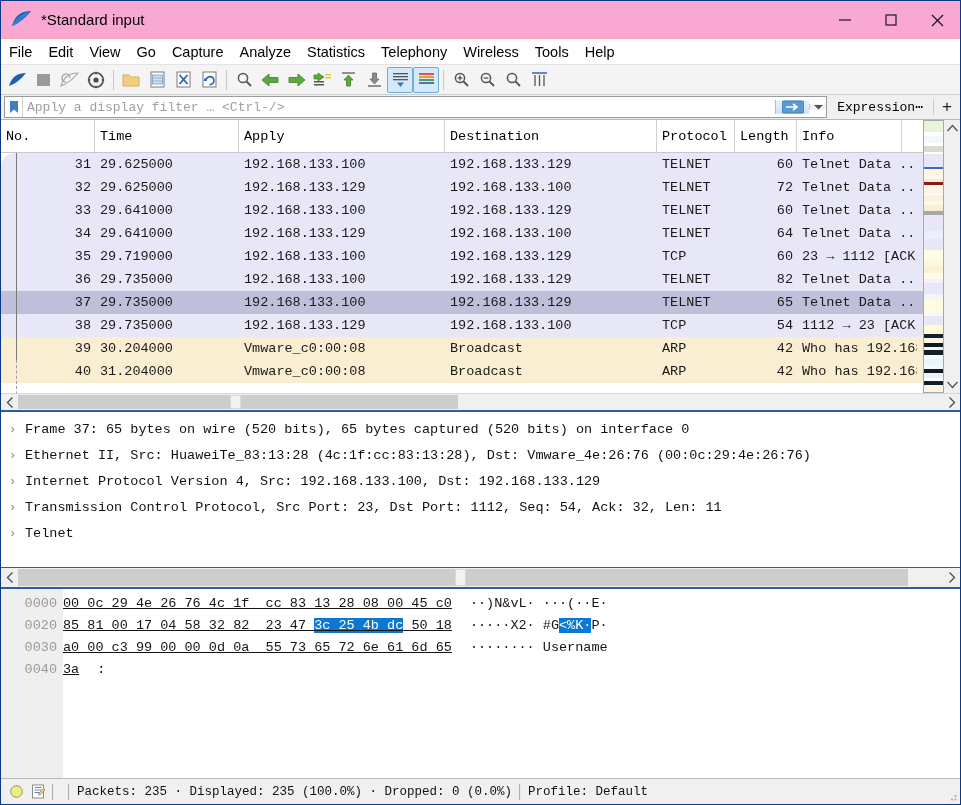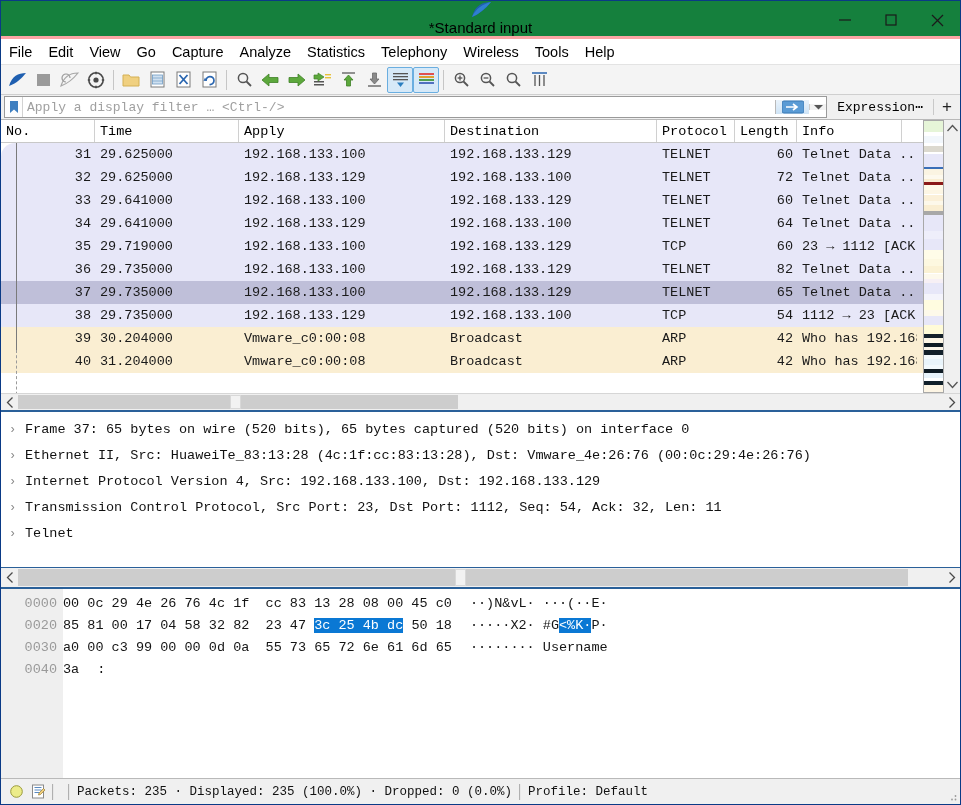--- a/index.html
+++ b/index.html
@@ -13,25 +13,24 @@
     width: 961px; height: 805px;
     position: relative;
     border: 1px solid #0a3a86;
     background: #ffffff;
     display: flex; flex-direction: column;
   }
 
   
   .titlebar {
     height: 38px; min-height: 38px;
-    background: #15803d;
+    background: #f9a8d4;
     display: flex; align-items: center;
-    border-bottom: 3px solid #fca5a5;
+    border-bottom: 1px solid #fca5a5;
     position: relative;
-    flex-direction: column;
   }
   .titlebar-icon {
     width: 22px; height: 20px;
     margin-left: 10px; margin-right: 8px;
     position: relative;
   }
   .titlebar-icon svg { display: block; }
   .titlebar-text {
     font-size: 15px; color: #000000;
     font-family: "Liberation Sans", sans-serif;
@@ -128,21 +127,21 @@
   
   .packetlist {
     height: 292px; min-height: 292px;
     position: relative;
     background: #ffffff;
     border-bottom: 2px solid #2a6099;
     display: flex; flex-direction: column;
     overflow: hidden;
   }
   .pl-header {
-    height: 23px; min-height: 23px;
+    height: 33px; min-height: 23px;
     display: flex;
     background: #ffffff;
     border-bottom: 1px solid #c8c8c8;
     font-family: "Liberation Mono", monospace;
     font-size: 13.5px; color: #000; text-align: center;
   }
   .pl-header .col {
     border-right: 1px solid #d0d0d0;
     padding-left: 5px;
     display: flex; align-items: center;
@@ -249,21 +248,21 @@
     overflow: hidden;
     font-family: "Liberation Mono", monospace;
     font-size: 13.5px;
     padding-top: 4px;
   }
   .hex-row { height: 22px; line-height: 22px; display: flex; white-space: pre; }
   .hex-off {
     width: 62px; color: #9a9a9a; text-align: right; padding-right: 6px;
     background: #efefef;
   }
-  .hex-bytes { padding-left: 0; color: #151515; }
+  .hex-bytes { padding-left: 0; color: #151515; text-decoration: underline; }
   .hex-ascii { padding-left: 18px; color: #151515; }
   .hex-offcol {
     position: absolute; left: 0; top: 0; bottom: 0; width: 62px;
     background: #efefef;
   }
   .sel-hl { background: #0a78d4; color: #ffffff; }
 
   
   .statusbar {
     height: 26px; min-height: 26px;

